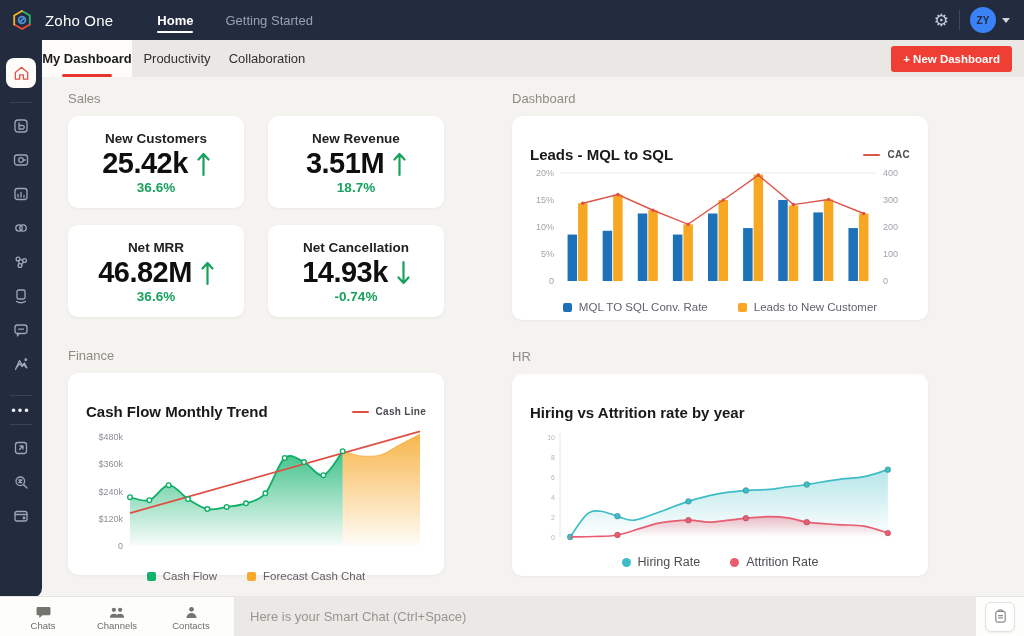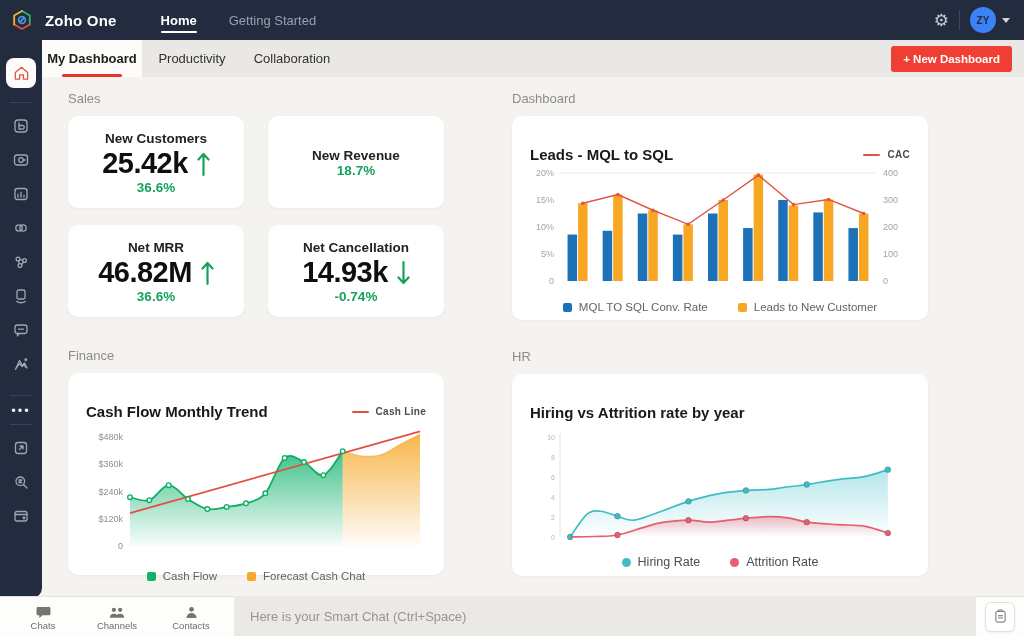--- a/index.html
+++ b/index.html
@@ -2,21 +2,21 @@
 <html><head>
 <meta charset="utf-8">
 <style>
   * { margin:0; padding:0; box-sizing:border-box; }
   html,body { width:1024px; height:636px; overflow:hidden; font-family:"Liberation Sans", sans-serif; background:#f4f3f0; }
   .stage { position:relative; width:1024px; height:636px; }
 
   
   .topbar { position:absolute; left:0; top:0; width:1024px; height:40px; background:#232b3e; display:flex; align-items:center; z-index:5; }
   .logo-box { width:26px; height:26px; margin-left:9px; display:flex; align-items:center; justify-content:center; }
-  .app-title { color:#fff; font-size:15px; font-weight:700; margin-left:10px; letter-spacing:.2px; }
+  .app-title { color:#fff; font-size:15px; font-weight:400; margin-left:10px; letter-spacing:.2px; }
   .top-nav { display:flex; margin-left:44px; gap:32px; height:40px; align-items:center; }
   .top-nav-item { color:#98a0b3; font-size:13px; position:relative; cursor:pointer; height:40px; display:flex; align-items:center; }
   .top-nav-item.active { color:#fff; font-weight:600; }
   .top-nav-item.active:after { content:""; position:absolute; left:0; right:0; bottom:7px; height:2px; background:#fff; border-radius:1px; }
   .top-right { margin-left:auto; display:flex; align-items:center; gap:10px; padding-right:14px; }
   .gear { color:#c3c9d4; font-size:17px; line-height:1; cursor:pointer; }
   .top-divider { width:1px; height:20px; background:#3d465c; }
   .avatar-wrap { display:flex; align-items:center; gap:6px; cursor:pointer; }
   .avatar { width:26px; height:26px; border-radius:50%; background:#3b82f6; color:#232b3e; font-size:10px; font-weight:700; display:flex; align-items:center; justify-content:center; }
   .caret { width:0; height:0; border-left:4px solid transparent; border-right:4px solid transparent; border-top:5px solid #cfd4de; }
@@ -38,21 +38,21 @@
   .chat-input-wrap { flex:1; display:flex; align-items:center; padding-left:16px; }
   .chat-input { border:none; outline:none; background:transparent; font-size:13px; color:#4a4a46; width:90%; font-family:"Liberation Sans",sans-serif; }
   .chat-input::placeholder { color:#97958f; }
   .chat-right { width:48px; background:#fdfdfc; display:flex; align-items:center; justify-content:center; border-top:1px solid #e5e3df; }
   .clip-btn { width:30px; height:30px; background:#fff; border:1px solid #e3e1dd; border-radius:6px; box-shadow:0 1px 2px rgba(0,0,0,.06); display:flex; align-items:center; justify-content:center; cursor:pointer; }
   .clip-btn svg { stroke:#8b8a85; fill:none; stroke-width:1.3; }
 
   
   .content { position:absolute; left:42px; top:40px; width:982px; height:556px; background:#f4f3f0; }
   .tabbar { height:37px; background:#e9e8e4; display:flex; align-items:stretch; }
-  .tab { width:100px; display:flex; align-items:center; justify-content:center; font-size:13px; color:#33322f; cursor:pointer; position:relative; }
+  .tab { width:90px; display:flex; align-items:center; justify-content:center; font-size:13px; color:#33322f; cursor:pointer; position:relative; }
   .tab.active { background:#fdfcfa; font-weight:700; color:#1c1c1a; }
   .tab.active:after { content:""; position:absolute; bottom:0; left:20px; right:20px; height:3px; background:#e8342c; border-radius:2px; }
   .new-dash { margin-left:auto; align-self:center; margin-right:12px; background:#ef3e33; color:#fff; font-size:11.5px; font-weight:600; border:none; border-radius:3px; padding:7px 12px; cursor:pointer; font-family:"Liberation Sans",sans-serif; }
 
   .main { position:relative; height:519px;padding-left:8px; }
   .col-left  { position:absolute; left:26px;  top:14px; width:376px; }
   .col-right { position:absolute; left:470px; top:14px; width:416px; }
   .sec-label { font-size:13px; color:#8e8c86; margin-bottom:10px; }
 
   .kpi-grid { display:grid; grid-template-columns:176px 176px; grid-auto-rows:92px; column-gap:24px; row-gap:17px; }
@@ -217,20 +217,28 @@
               <span class="kpi-arrow up">
                   <svg width="13" height="26" viewBox="0 0 13 26">
                     <path d="M6.5 24 V3 M1.5 8.5 L6.5 3 L11.5 8.5"></path>
                   </svg>
                 </span>
               </div>
             <div class="kpi-delta">36.6%</div>
           </div>
           <div class="card kpi-card">
             <div class="kpi-title">New Revenue</div>
+            <div class="kpi-valrow">
+                <span class="kpi-value">3.51M</span>
+              <span class="kpi-arrow up">
+                  <svg width="13" height="26" viewBox="0 0 13 26">
+                    <path d="M6.5 24 V3 M1.5 8.5 L6.5 3 L11.5 8.5"></path>
+                  </svg>
+                </span>
+              </div>
             <div class="kpi-delta">18.7%</div>
           </div>
           <div class="card kpi-card">
             <div class="kpi-title">Net MRR</div>
             <div class="kpi-valrow">
                 <span class="kpi-value">46.82M</span>
               <span class="kpi-arrow up">
                   <svg width="13" height="26" viewBox="0 0 13 26">
                     <path d="M6.5 24 V3 M1.5 8.5 L6.5 3 L11.5 8.5"></path>
                   </svg>

